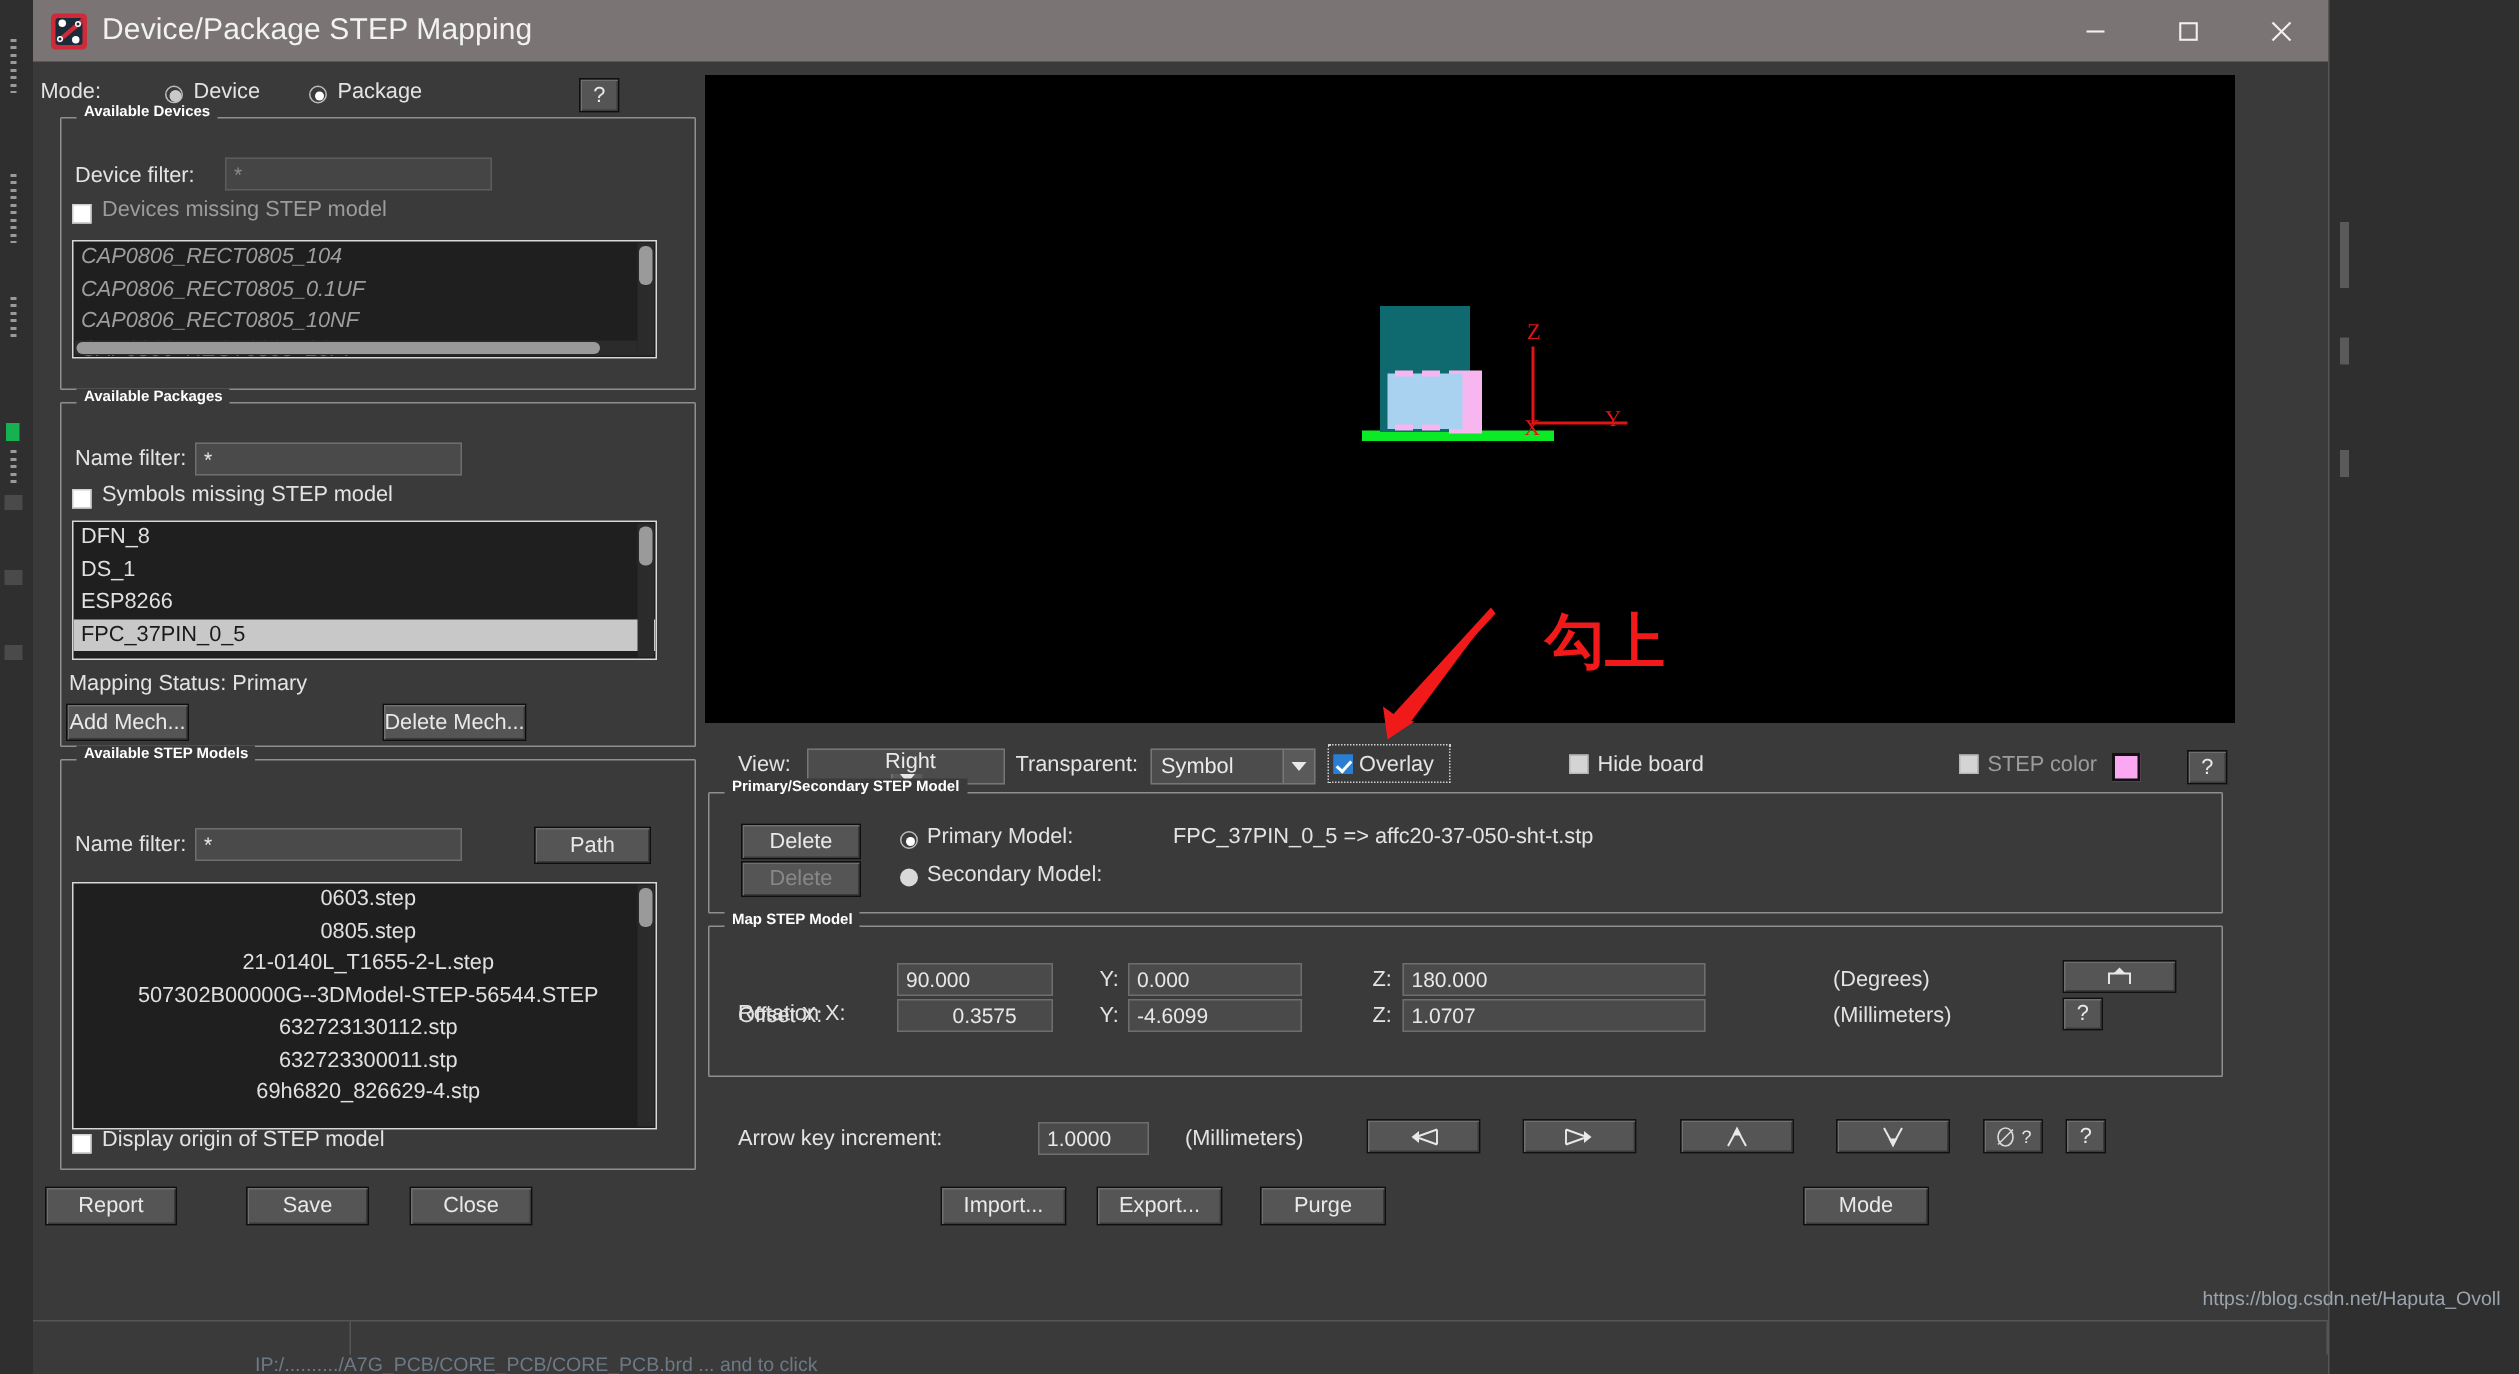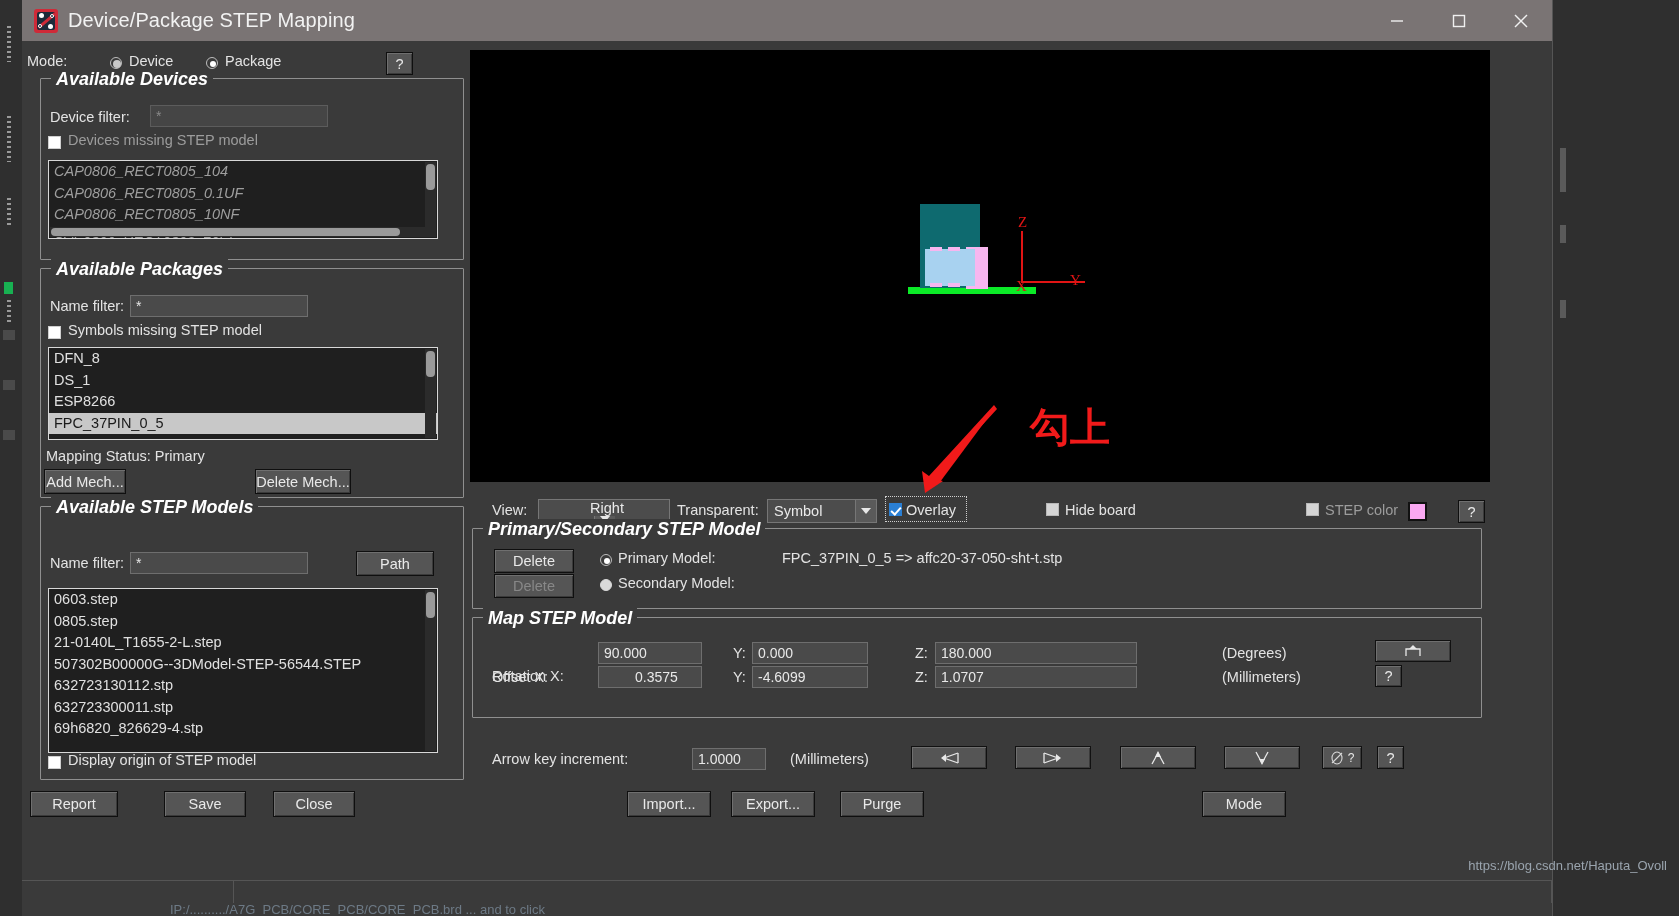--- a/index.html
+++ b/index.html
@@ -72,23 +72,22 @@
 
   
   .lbl { color: #e3e3e3; font-size: 14.5px; }
   .lbl-dim { color: #9c9c9c; font-size: 14.5px; }
 
   .grp {
     position: absolute; border: 1px solid #8f8f8f; border-radius: 1px;
   }
   .grp > .grp-title {
     position: absolute; top: -10px; left: 10px; padding: 0 5px;
-    background: #3a3a3a; color: #ffffff; font-size: 18px; font-weight: bold;
+    background: #3a3a3a; color: #ffffff; font-size: 10px; font-weight: bold;
     white-space: nowrap;
-    font-style: italic;
   }
 
   .tfield {
     position: absolute; background: #4a4a4a; border: 1px solid #6e6e6e;
     color: #e8e8e8; font-size: 14px; padding: 0 5px; display: flex; align-items: center;
     height: 22px;
   }
   .tfield.dim { color: #8a8a8a; background: #454545; border-color: #5c5c5c; }
 
   .listbox {
@@ -319,21 +318,21 @@
     <div class="btn" style="left:22px;top:469px;width:82px;">Add Mech...</div>
     <div class="btn" style="left:233px;top:469px;width:96px;">Delete Mech...</div>
 
     <div class="grp" style="left:18px;top:506px;width:424px;height:274px;">
       <div class="grp-title">Available STEP Models</div>
     </div>
     <div style="position:absolute;left:28px;top:555px;" class="lbl">Name filter:</div>
     <div class="tfield" style="left:108px;top:552px;width:178px;">*</div>
     <div class="btn" style="left:334px;top:551px;width:78px;">Path</div>
 
-    <div class="listbox" style="left:26px;top:588px;width:390px;height:165px;">
+    <div class="listbox" style="left:26px;top:588px;width:390px;height:165px;text-align:center;">
       <div class="row">0603.step</div>
       <div class="row">0805.step</div>
       <div class="row">21-0140L_T1655-2-L.step</div>
       <div class="row">507302B00000G--3DModel-STEP-56544.STEP</div>
       <div class="row">632723130112.stp</div>
       <div class="row">632723300011.stp</div>
       <div class="row">69h6820_826629-4.stp</div>
       <div class="vscroll">
           <div class="thumb"></div>
         </div>

